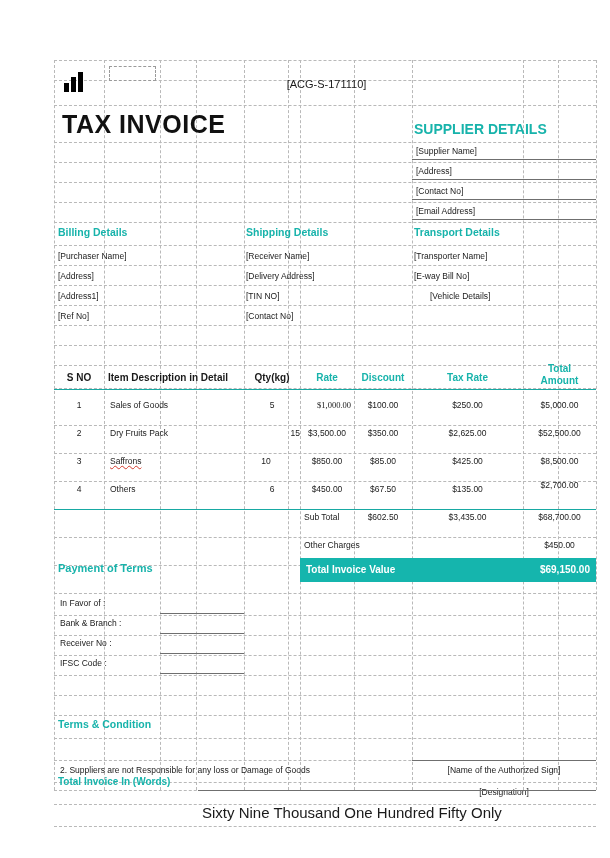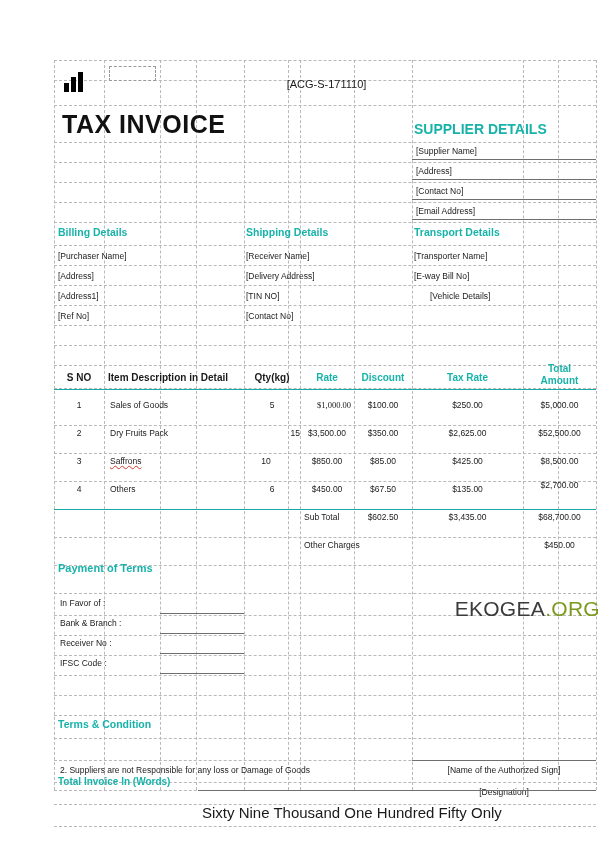--- a/index.html
+++ b/index.html
@@ -245,20 +245,24 @@
       <div class="cell c" style="left:300px; top:452px; width:58px;">$602.50</div>
       <div class="cell c" style="left:358px; top:452px; width:111px;">$3,435.00</div>
       <div class="cell c" style="left:469px; top:452px; width:73px;">$68,700.00</div>
     </div>
 
     <div>
       <div class="cell" style="left:250px; top:480px;">Other Charges</div>
       <div class="cell c" style="left:469px; top:480px; width:73px;">$450.00</div>
     </div>
 
+    <div class="tealfill" style="left:246px; top:498px; width:296px; height:24px;">
+      <div class="lbl" style="left:6px; top:6px;">Total Invoice Value</div>
+      <div class="val" style="right:6px; top:6px;">$69,150.00</div>
+    </div>
 
     <div class="cell teal bold" style="left:4px; top:502px; font-size:11px;">Payment of Terms</div>
 
     <div class="cell" style="left:6px;  top:538px;">In Favor of :</div>
     <div class="gray-rule" style="left:106px; top:553px; width:84px;"></div>
 
     <div class="cell" style="left:6px;  top:558px;">Bank &amp; Branch :</div>
     <div class="gray-rule" style="left:106px; top:573px; width:84px;"></div>
 
     <div class="cell" style="left:6px;  top:578px;">Receiver No :</div>
@@ -273,17 +277,14 @@
     <div class="gray-rule" style="left:358px; top:700px; width:184px;"></div>
     <div class="cell c" style="left:358px; top:705px; width:184px;">[Name of the Authorized Sign]</div>
     <div class="cell c" style="left:358px; top:727px; width:184px;">[Designation]</div>
 
     <div class="cell teal bold" style="left:4px; top:716px; font-size:10px;">Total Invoice In (Words)</div>
     <div class="cell" style="left:148px; top:744px; font-size:15px;">Sixty Nine Thousand One Hundred Fifty Only</div>
     <div class="gray-rule" style="left:144px; top:730px; width:398px;"></div>
 
   </div>
 
-  <div class="watermark">
-    <span class="wm-a">EKOGEA</span><span class="wm-b">.ORG</span>
-  </div>
 
 </div>
 
 </body></html>

